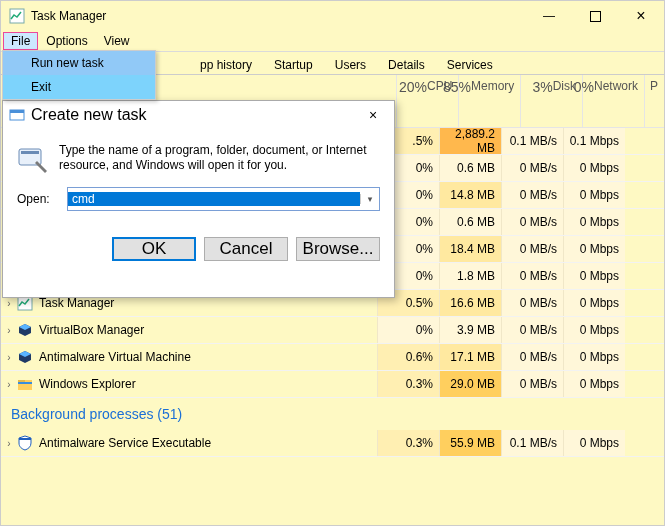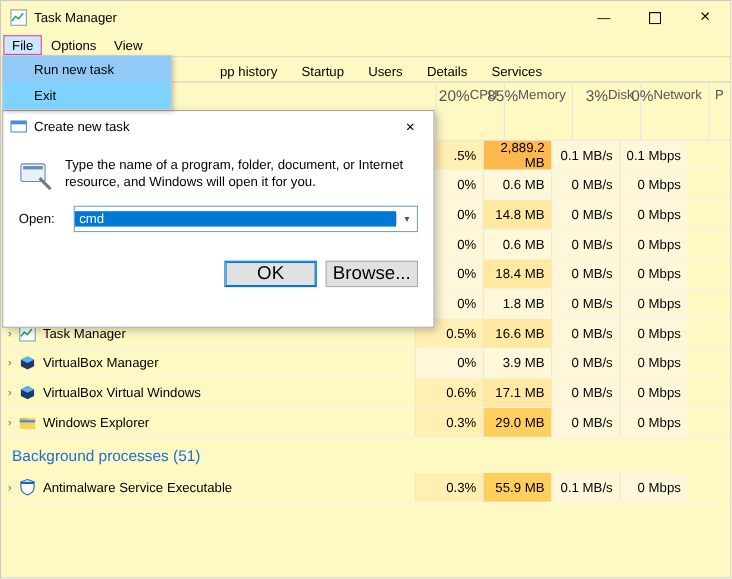--- a/index.html
+++ b/index.html
@@ -28,21 +28,21 @@
 .cpu0{background:#fff7d9}.cpu1{background:#ffefb2}
 .mem0{background:#fff7d9}.mem1{background:#ffe9a0}.mem2{background:#ffcf5e}.mem3{background:#ffb84d}
 .dsk0{background:#fff7d9}.net0{background:#fff7d9}
 .section{padding:8px 10px;color:#1a6fd6;font-size:14px}
 .filemenu{position:absolute;left:2px;top:50px;width:152px;background:#7dd3fc;border:1px solid #ccc;box-shadow:2px 2px 4px rgba(0,0,0,.2);z-index:5}
 .filemenu .fitem{padding:5px 8px 5px 28px;font-size:12px}
 .filemenu .fitem.hl{background:#91c9f7}
 .dialog{position:absolute;left:2px;top:100px;width:393px;height:198px;background:#fff;border:1px solid #aaa;box-shadow:3px 3px 8px rgba(0,0,0,.25);z-index:4;box-sizing:border-box}
 .dialog .dtitle{height:28px;display:flex;align-items:center;padding:0 6px}
 .dialog .dtitle .dic{width:16px;height:16px;margin-right:6px}
-.dialog .dtitle .dtx{flex:1;font-size:12px}
+.dialog .dtitle .dtx{flex:1;font-size:16px}
 .dialog .dtitle .dclose{width:30px;text-align:center;font-size:14px}
 .dialog .dbody{padding:14px 14px 6px;display:flex}
 .dialog .dbody .dicon{width:32px;height:32px;margin-right:10px;flex-shrink:0}
 .dialog .dtext{font-size:12px;line-height:15px}
 .dialog .drow{display:flex;align-items:center;padding:6px 14px}
 .dialog .drow .dlbl{width:50px;font-size:12px}
 .dialog .combo{flex:1;display:flex;border:1px solid #7a9fd6;height:22px;align-items:center}
 .dialog .combo .cinput{flex:1;padding:0 4px;font-size:12px;border:none;outline:none;background:#0078d7;color:#fff}
 .dialog .combo .cinput::selection{background:#0078d7;color:#fff}
 .dialog .combo .carrow{width:18px;text-align:center;font-size:9px;color:#555;border-left:1px solid #ccc}
@@ -203,21 +203,21 @@
       </div>
       <div class="row">
         <span class="exp">›</span>
         <span class="nm">
           <span class="ic">
             <svg width="16" height="16">
               <polygon points="8,2 14,5 14,11 8,14 2,11 2,5" fill="#1f3a66"></polygon>
               <polygon points="8,2 14,5 8,8 2,5" fill="#59b4ff"></polygon>
             </svg>
           </span>
-          <span>VirtualBox Virtual Windows</span>
+          <span>Antimalware Virtual Machine</span>
         </span>
         <span class="cell cpu1">0.6%</span>
         <span class="cell mem1">17.1 MB</span>
         <span class="cell dsk0">0 MB/s</span>
         <span class="cell net0">0 Mbps</span>
       </div>
       <div class="row">
         <span class="exp">›</span>
         <span class="nm">
           <span class="ic">
@@ -285,15 +285,16 @@
   </div>
   <div class="drow">
     <span class="dlbl">Open:</span>
     <div class="combo">
       <input class="cinput" value="cmd" style="">
       <span class="carrow">▾</span>
     </div>
   </div>
   <div class="dbuttons">
     <div class="dbtn primary">OK</div>
+    <div class="dbtn">Cancel</div>
     <div class="dbtn">Browse...</div>
   </div>
 </div>
 
 </body></html>

